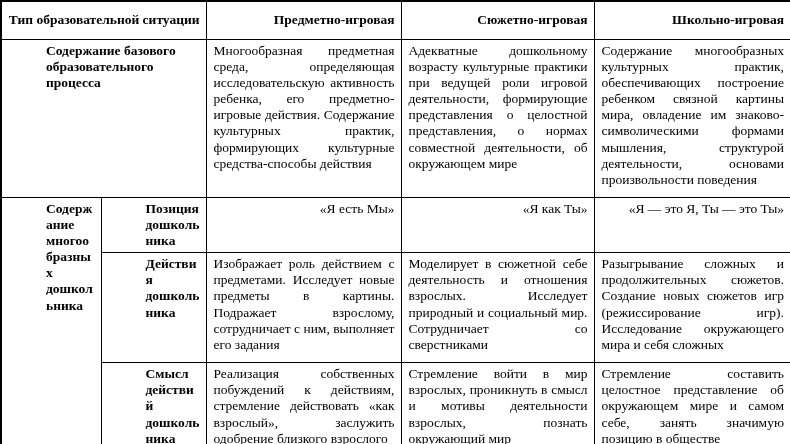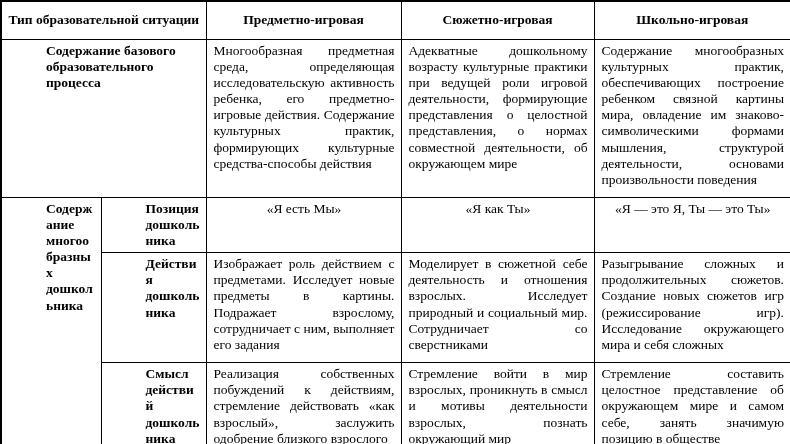--- a/index.html
+++ b/index.html
@@ -24,35 +24,35 @@
   th, td {
     border: 1px solid #000;
     font-size: 13.5px;
     line-height: 1.2;
     padding: 3px 6px 3px 7px;
     vertical-align: top;
     word-wrap: break-word;
   }
   thead th {
     font-weight: bold;
-    text-align: center;
+    text-align: right;
     vertical-align: middle;
     padding: 4px 6px;
   }
   .label-cell {
     font-weight: bold;
     text-align: left;
     padding-left: 44px;
   }
   .body-cell {
     text-align: justify;
     hyphens: auto;
   }
   .pos-cell {
-    text-align: center;
+    text-align: right;
   }
 </style>
 </head>
 <body>
 
 <div class="page">
   <table>
     <colgroup>
       <col style="width:100px">
       <col style="width:105px">

